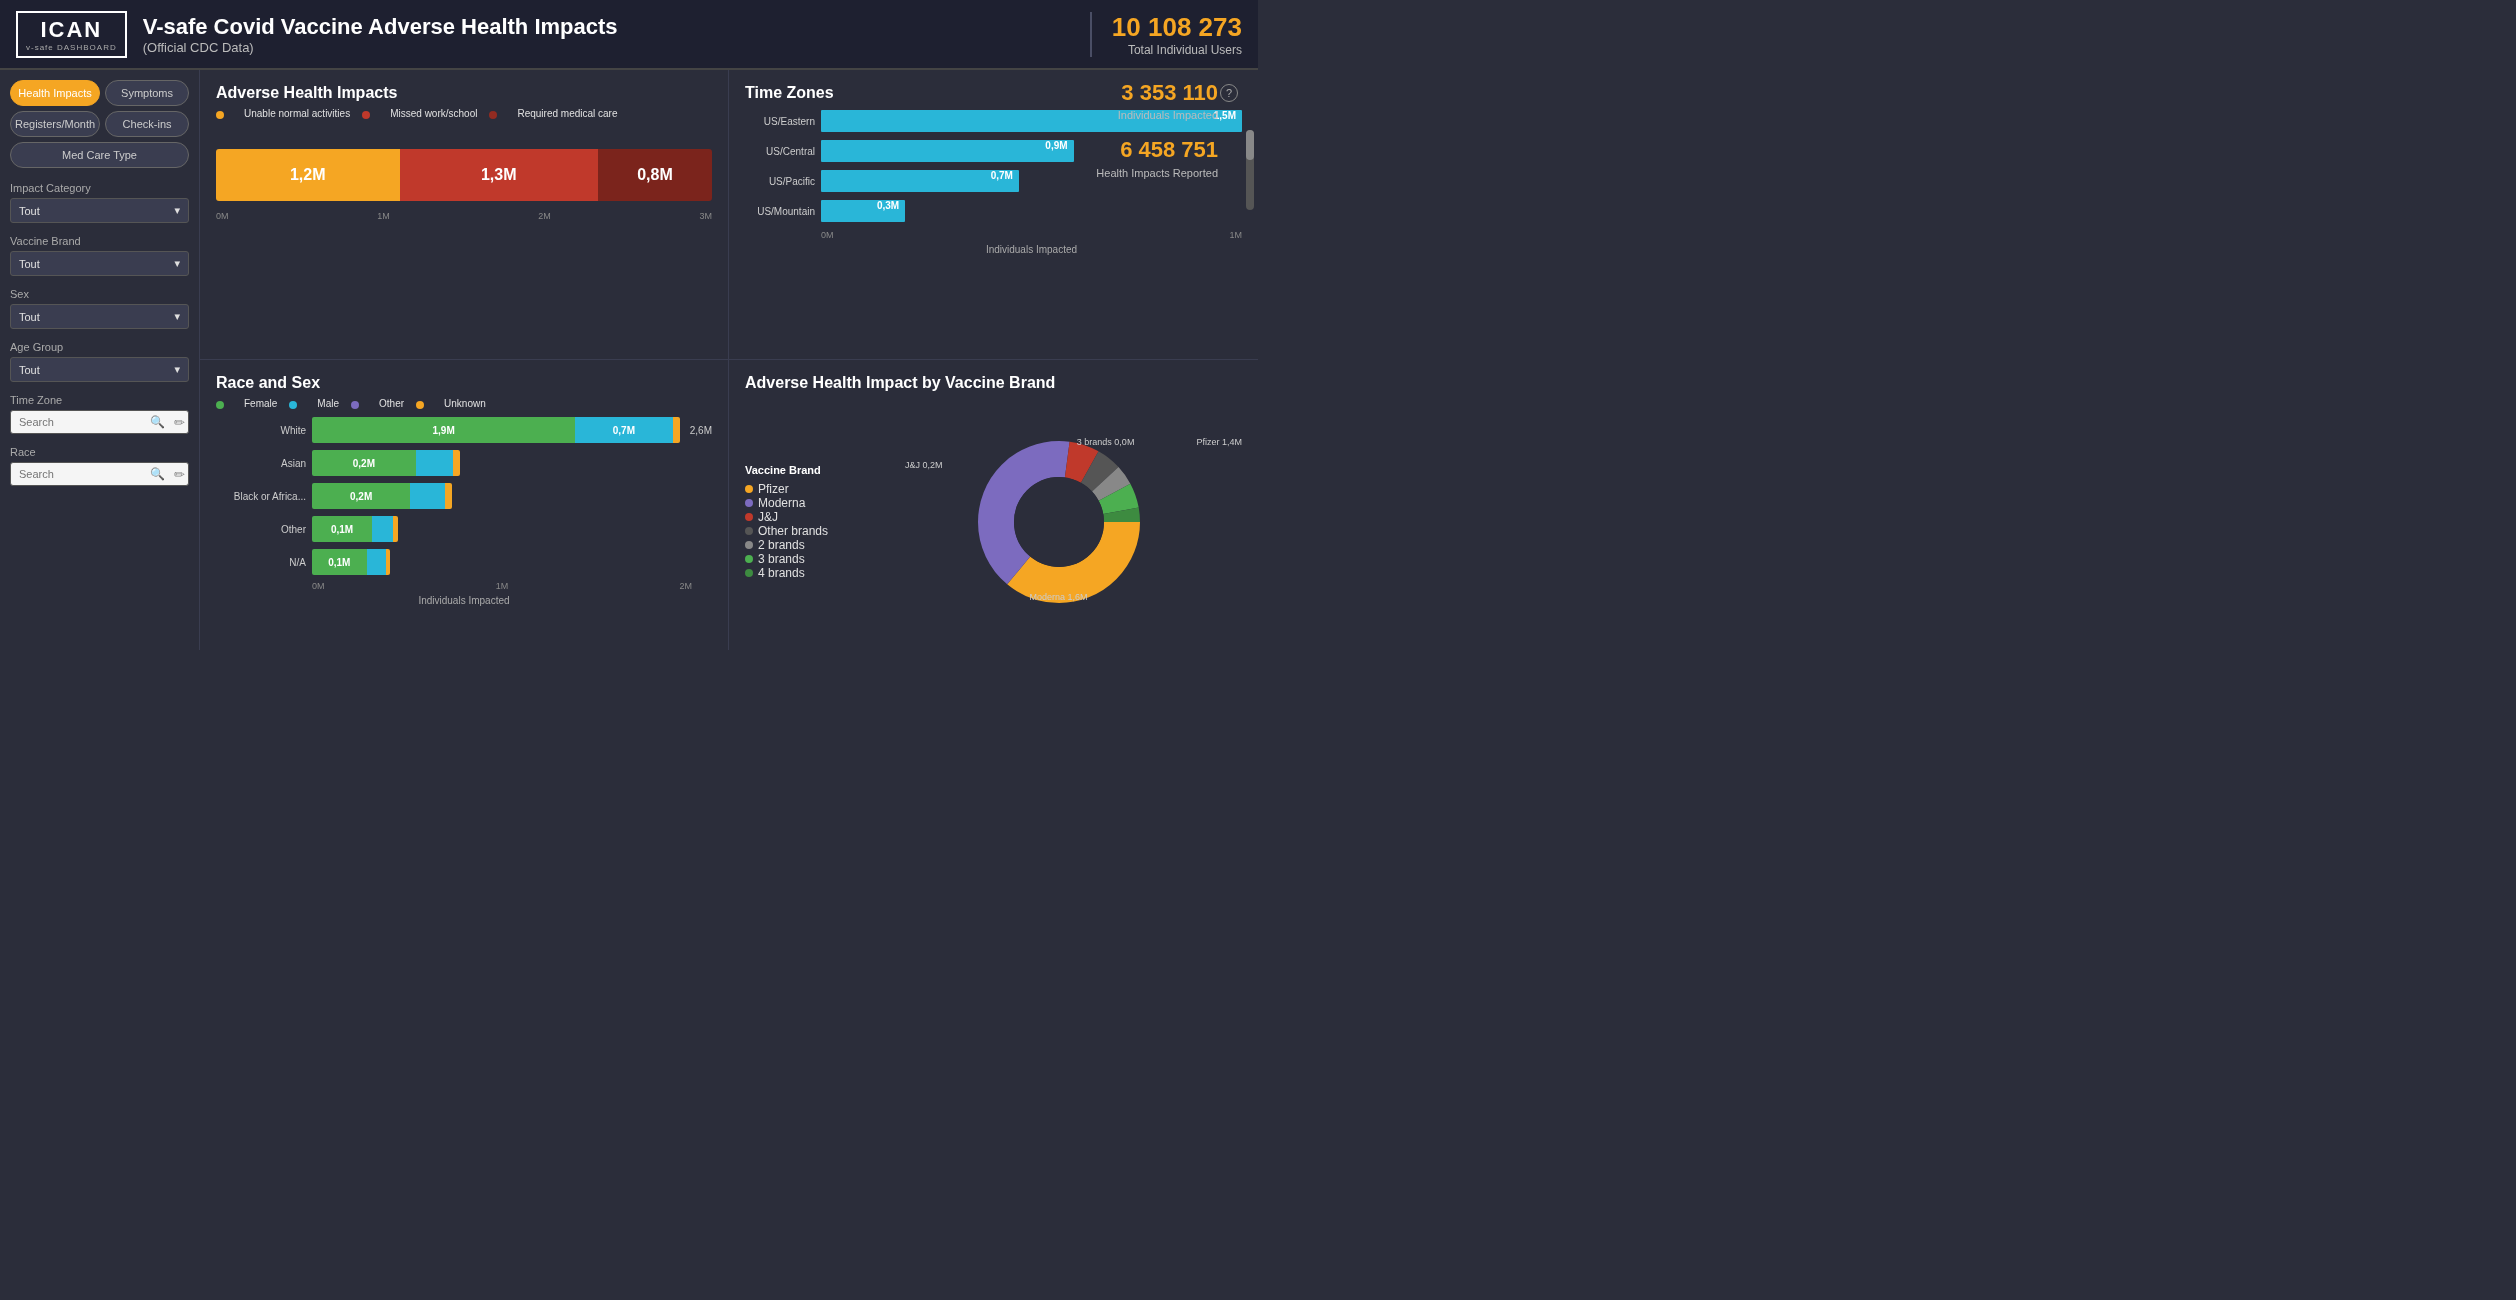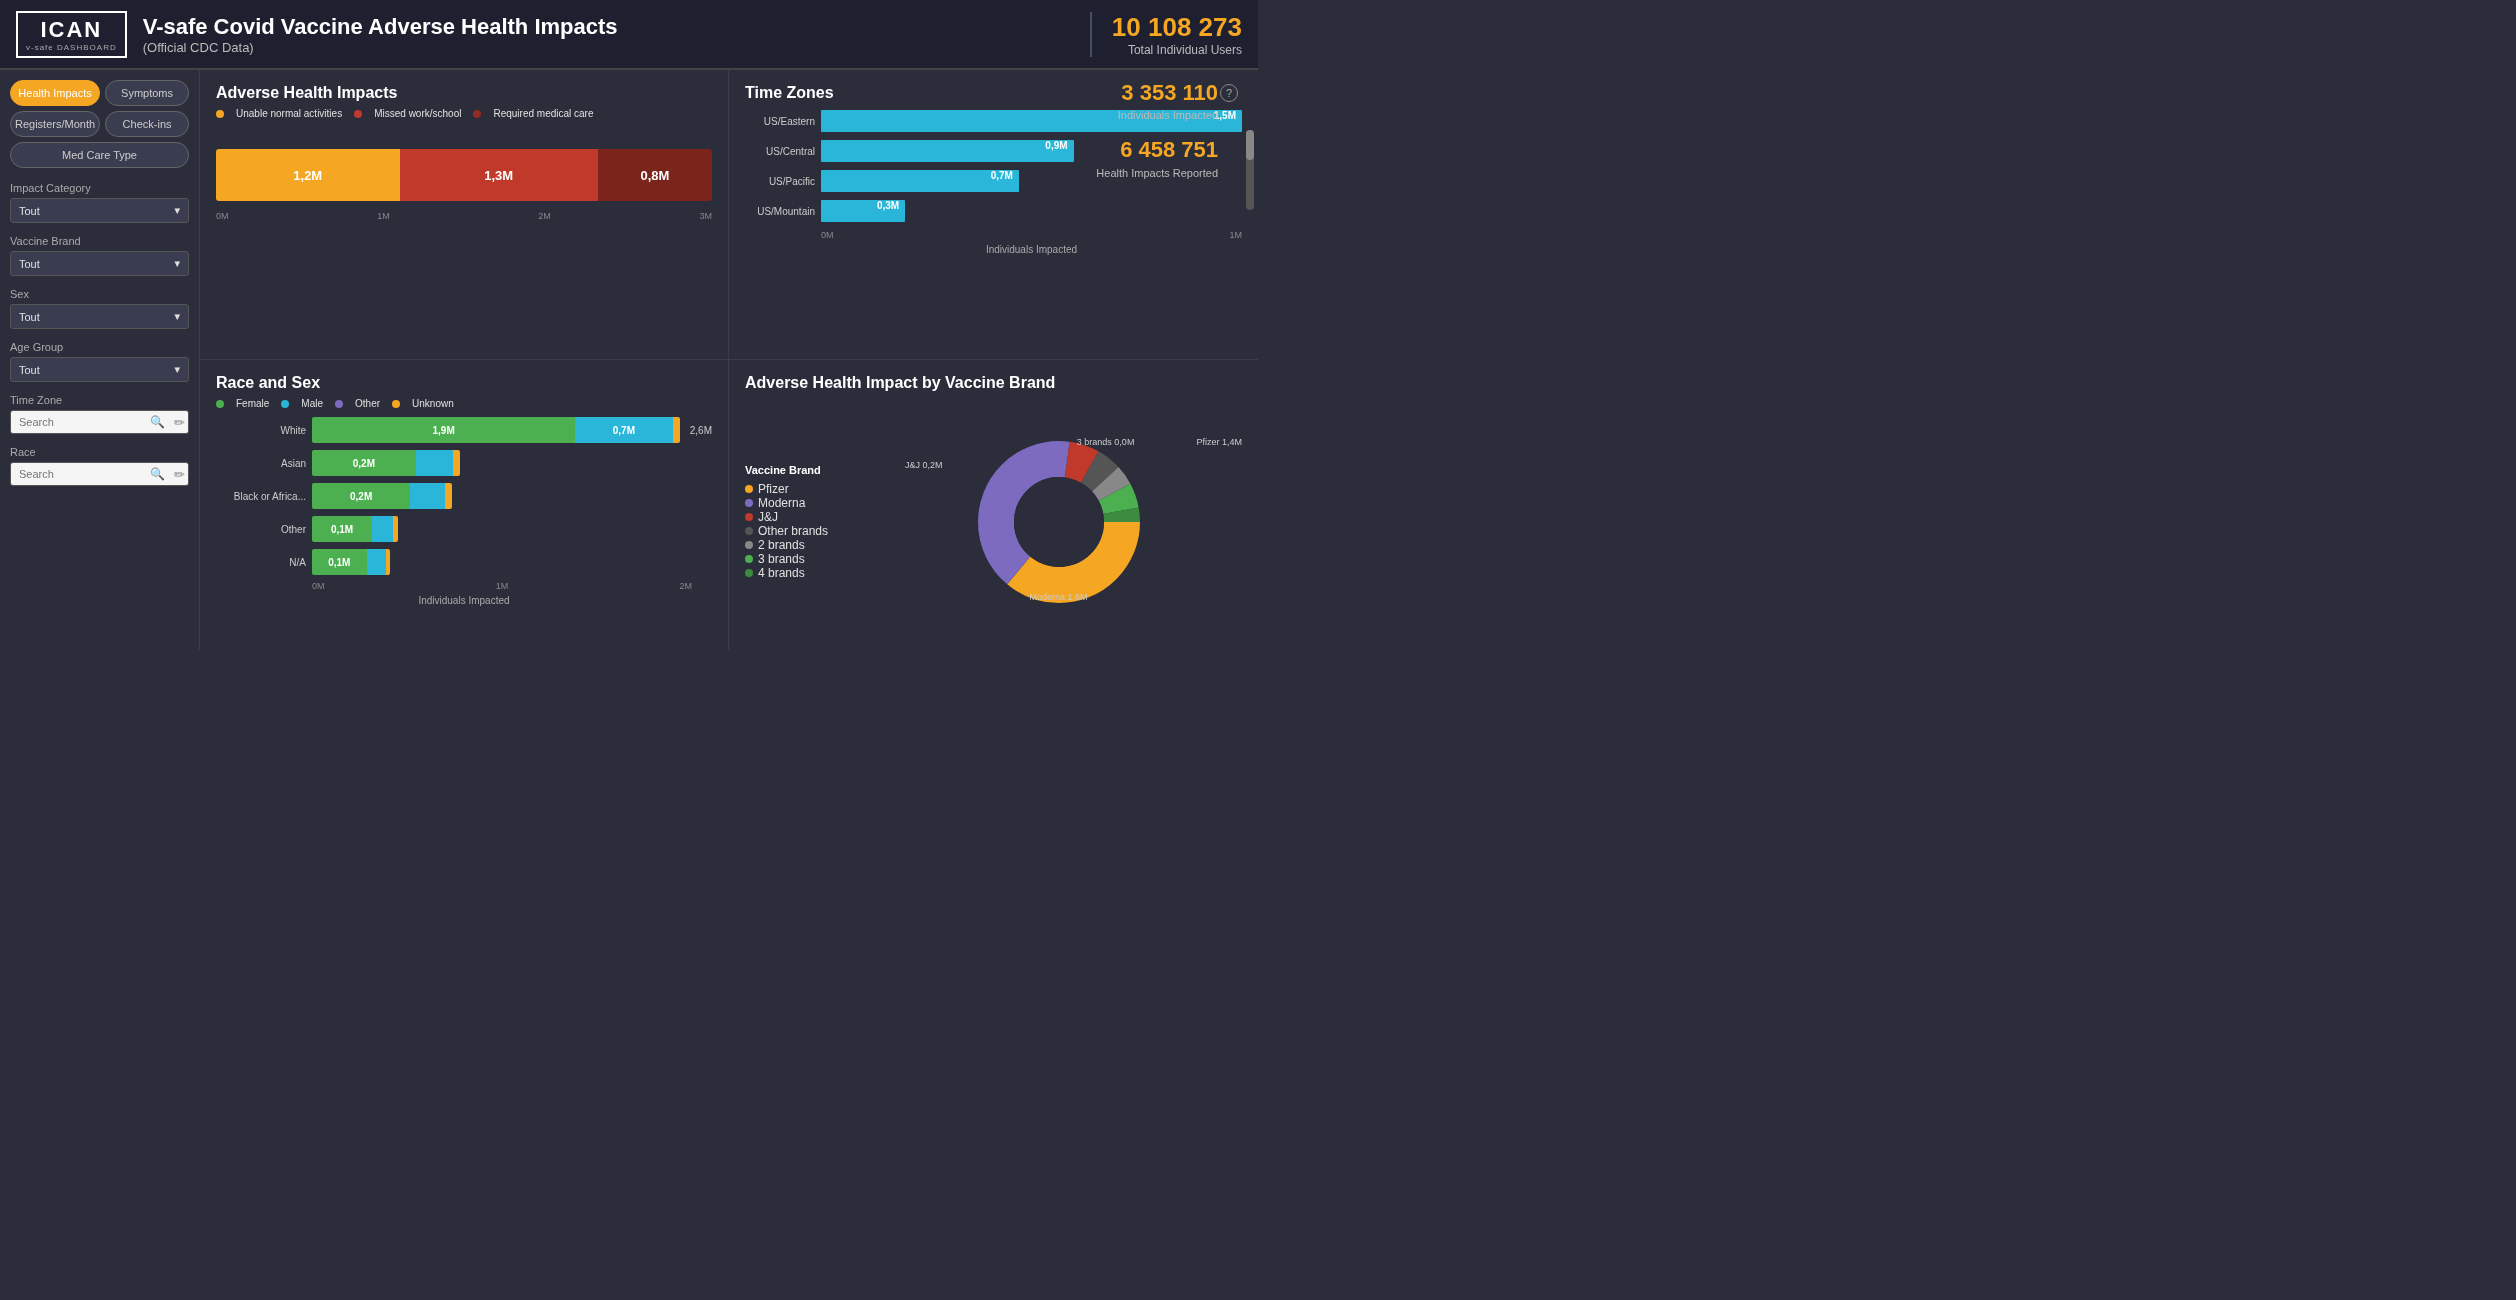--- a/index.html
+++ b/index.html
@@ -192,41 +192,41 @@
     }
     .legend {
       display: flex;
       gap: 12px;
       flex-wrap: wrap;
       margin-bottom: 8px;
       font-size: 10px;
     }
     .legend-item {
       display: flex;
-      align-items: center;
-      gap: 12px;
+      align-items: flex-end;
+      gap: 20px;
     }
     .legend-dot {
       width: 8px;
       height: 8px;
       border-radius: 50%;
       display: inline-block;
     }
     .stacked-bar {
       display: flex;
       height: 52px;
       width: 100%;
       border-radius: 3px;
       overflow: hidden;
     }
     .bar-seg {
       display: flex;
       align-items: center;
       justify-content: center;
-      font-size: 13px;
+      font-size: 16px;
       font-weight: 600;
       color: #fff;
     }
 
     
     .tz-chart {
       display: flex;
       flex-direction: column;
       gap: 8px;
       margin-top: 8px;

